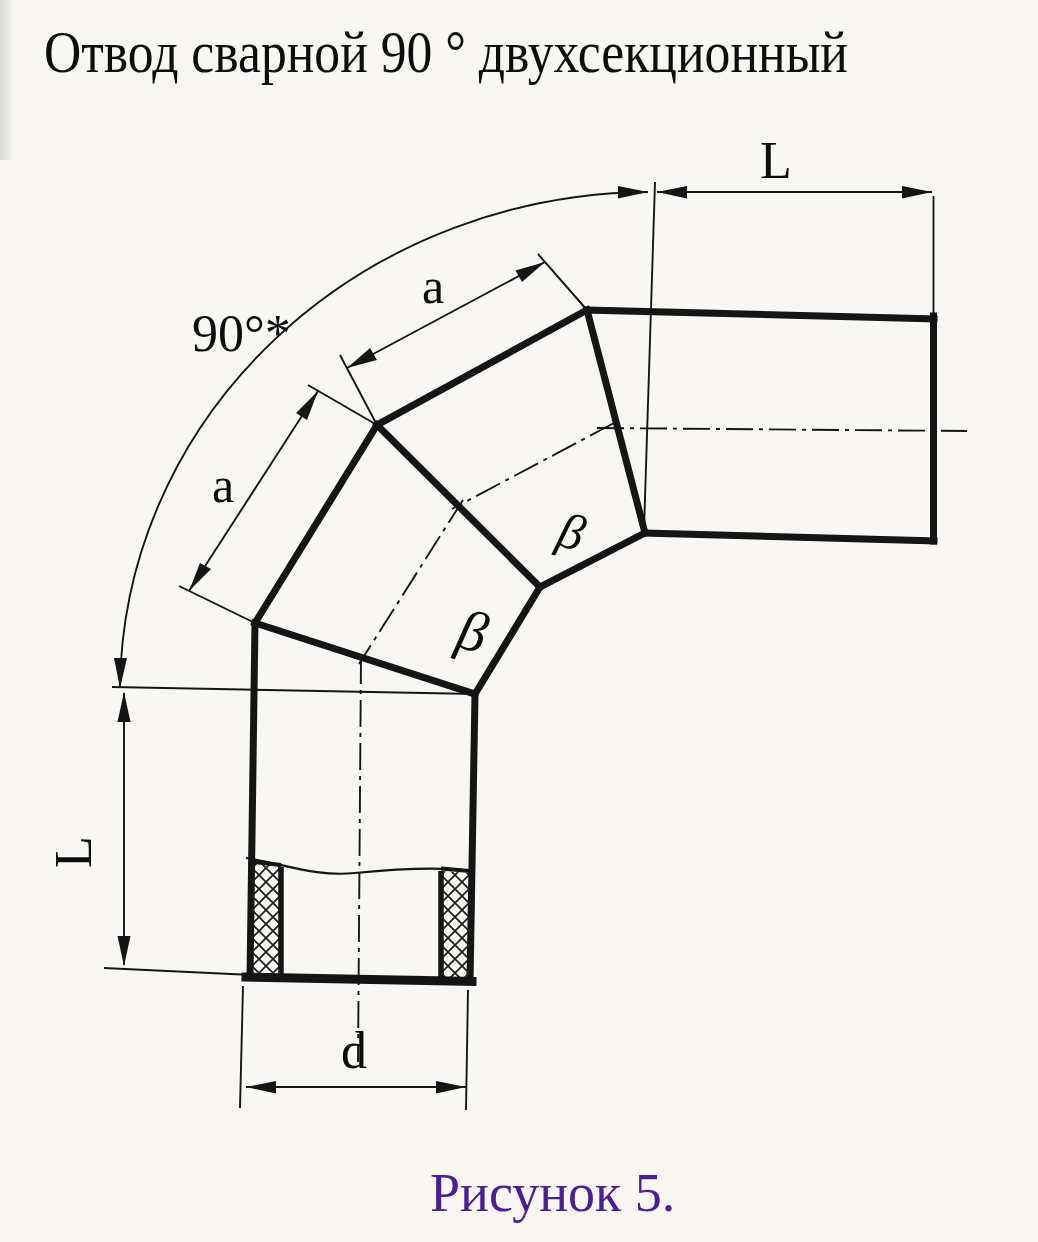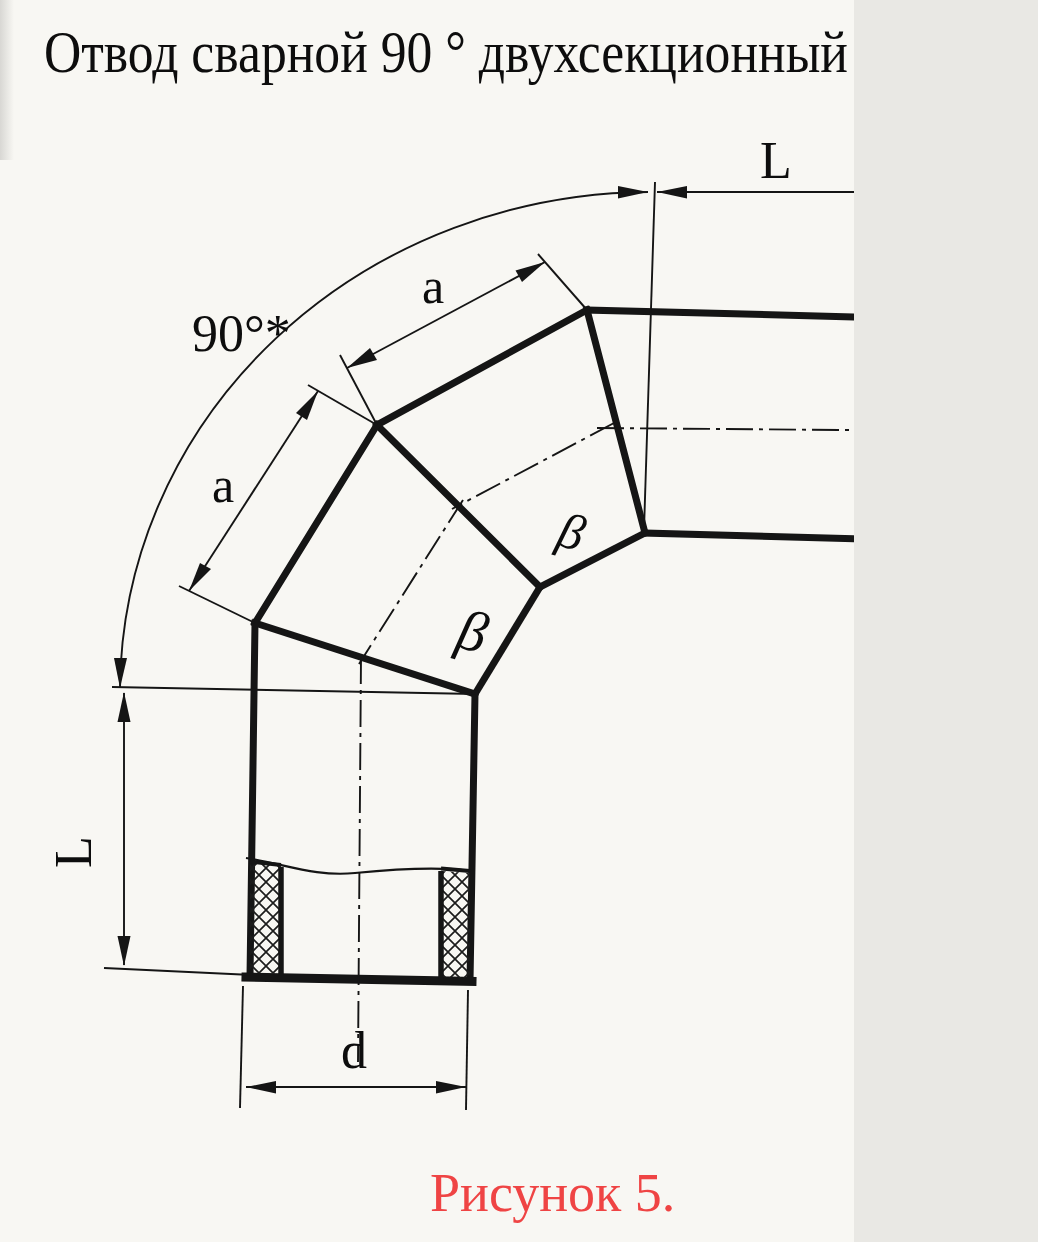--- a/index.html
+++ b/index.html
@@ -1,37 +1,37 @@
 <!DOCTYPE html>
 <html><head>
 <meta charset="utf-8">
 <style>
   html,body{margin:0;padding:0;}
   body{background:#e9e8e4;}
   .page{
     position:relative;
-    width:854px;height:1242px;
+    width:1038px;height:1242px;
     background:#f8f7f3;
     overflow:hidden;
     font-family:"Liberation Serif","DejaVu Serif",serif;
     color:#111;
   }
   .scan-edge{
     position:absolute;left:0;top:0;width:14px;height:160px;
     background:linear-gradient(to right, rgba(120,120,118,0.25), rgba(120,120,118,0));
   }
   .title{
     position:absolute;left:44px;top:18px;
     font-size:59px;font-weight:400;color:#0d0d0d;
     white-space:nowrap;letter-spacing:0px;
     transform:scaleX(0.875);transform-origin:left top;
   }
   .caption{
     position:absolute;left:430px;top:1162px;
-    font-size:54px;color:#ef4444;white-space:nowrap;
+    font-size:54px;color:#4c1d95;white-space:nowrap;
   }
   svg.drawing{position:absolute;left:0;top:0;}
   .ink{stroke:#151515;fill:none;}
   .thick{stroke-width:7;stroke-linecap:square;}
   .xthick{stroke-width:9;stroke-linecap:square;}
   .mid{stroke-width:5.5;stroke-linecap:butt;}
   .cap{stroke-width:4;stroke-linecap:butt;}
   .thin{stroke-width:1.9;stroke-linecap:butt;}
   .wavy{stroke-width:2.2;}
   .cline{stroke-width:1.9;stroke-dasharray:27 6 4 6;}

